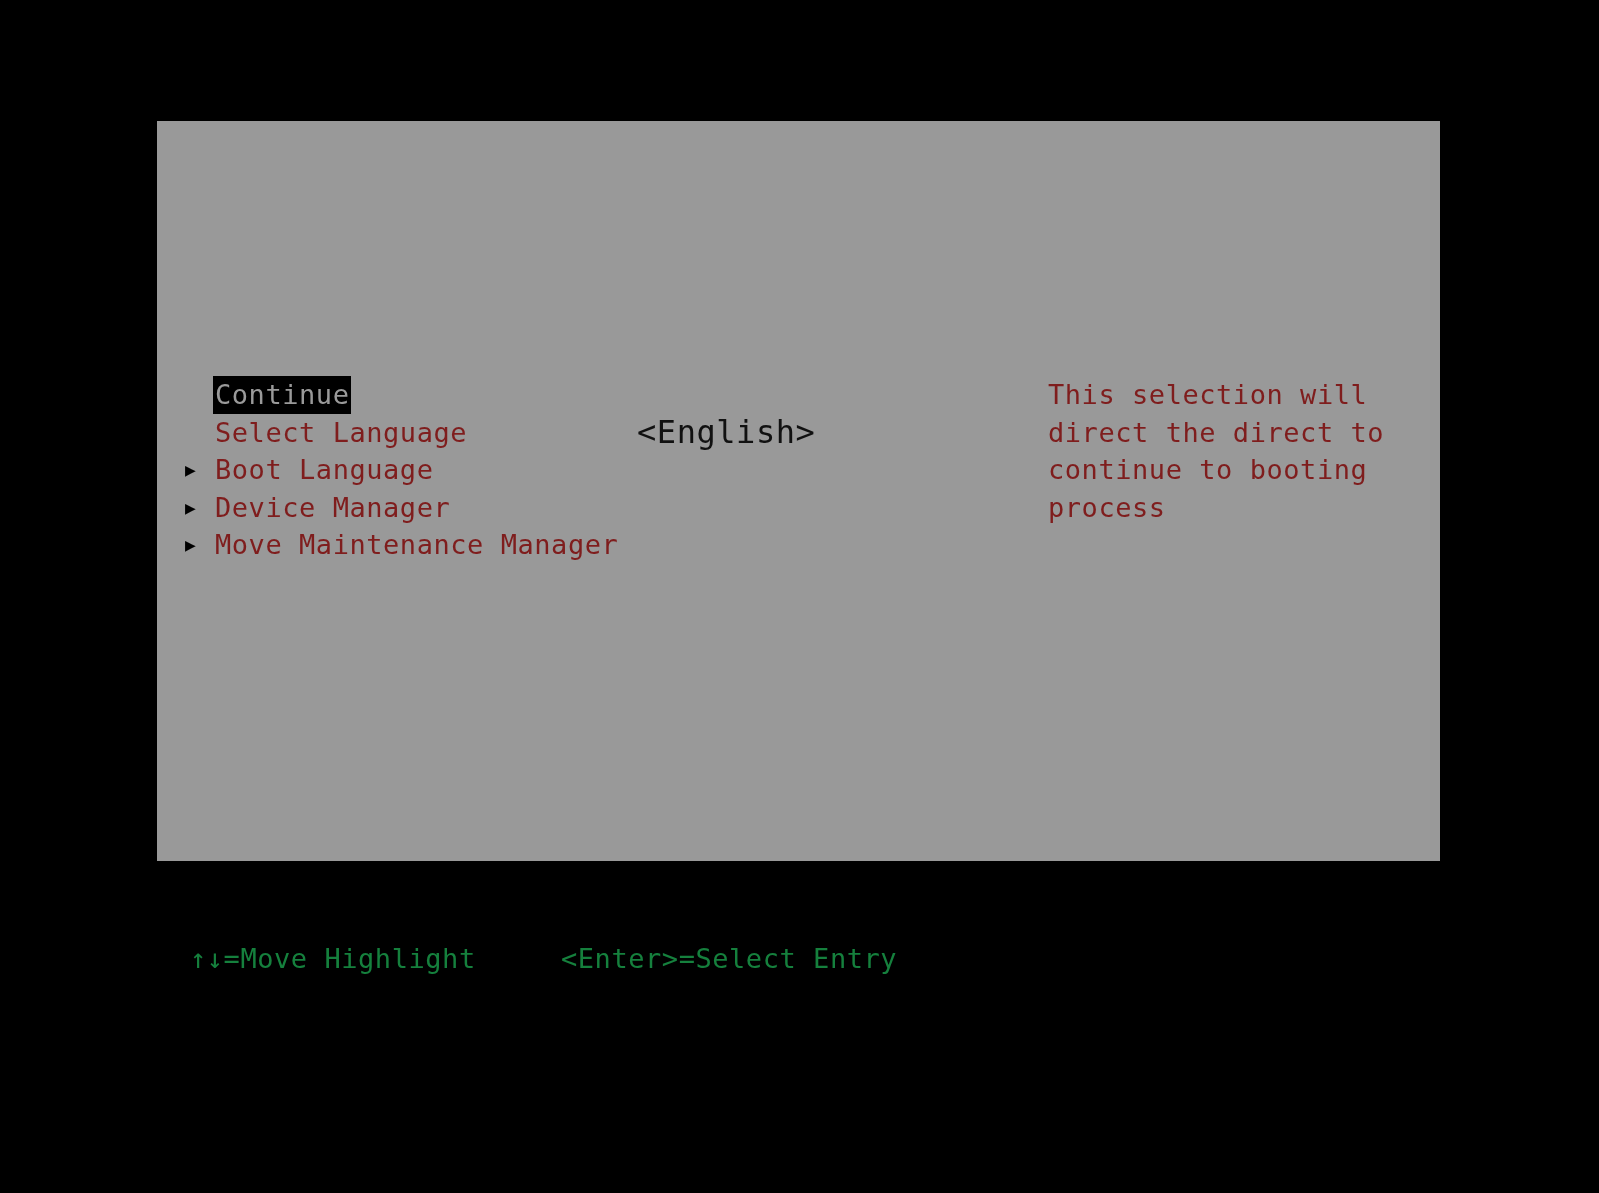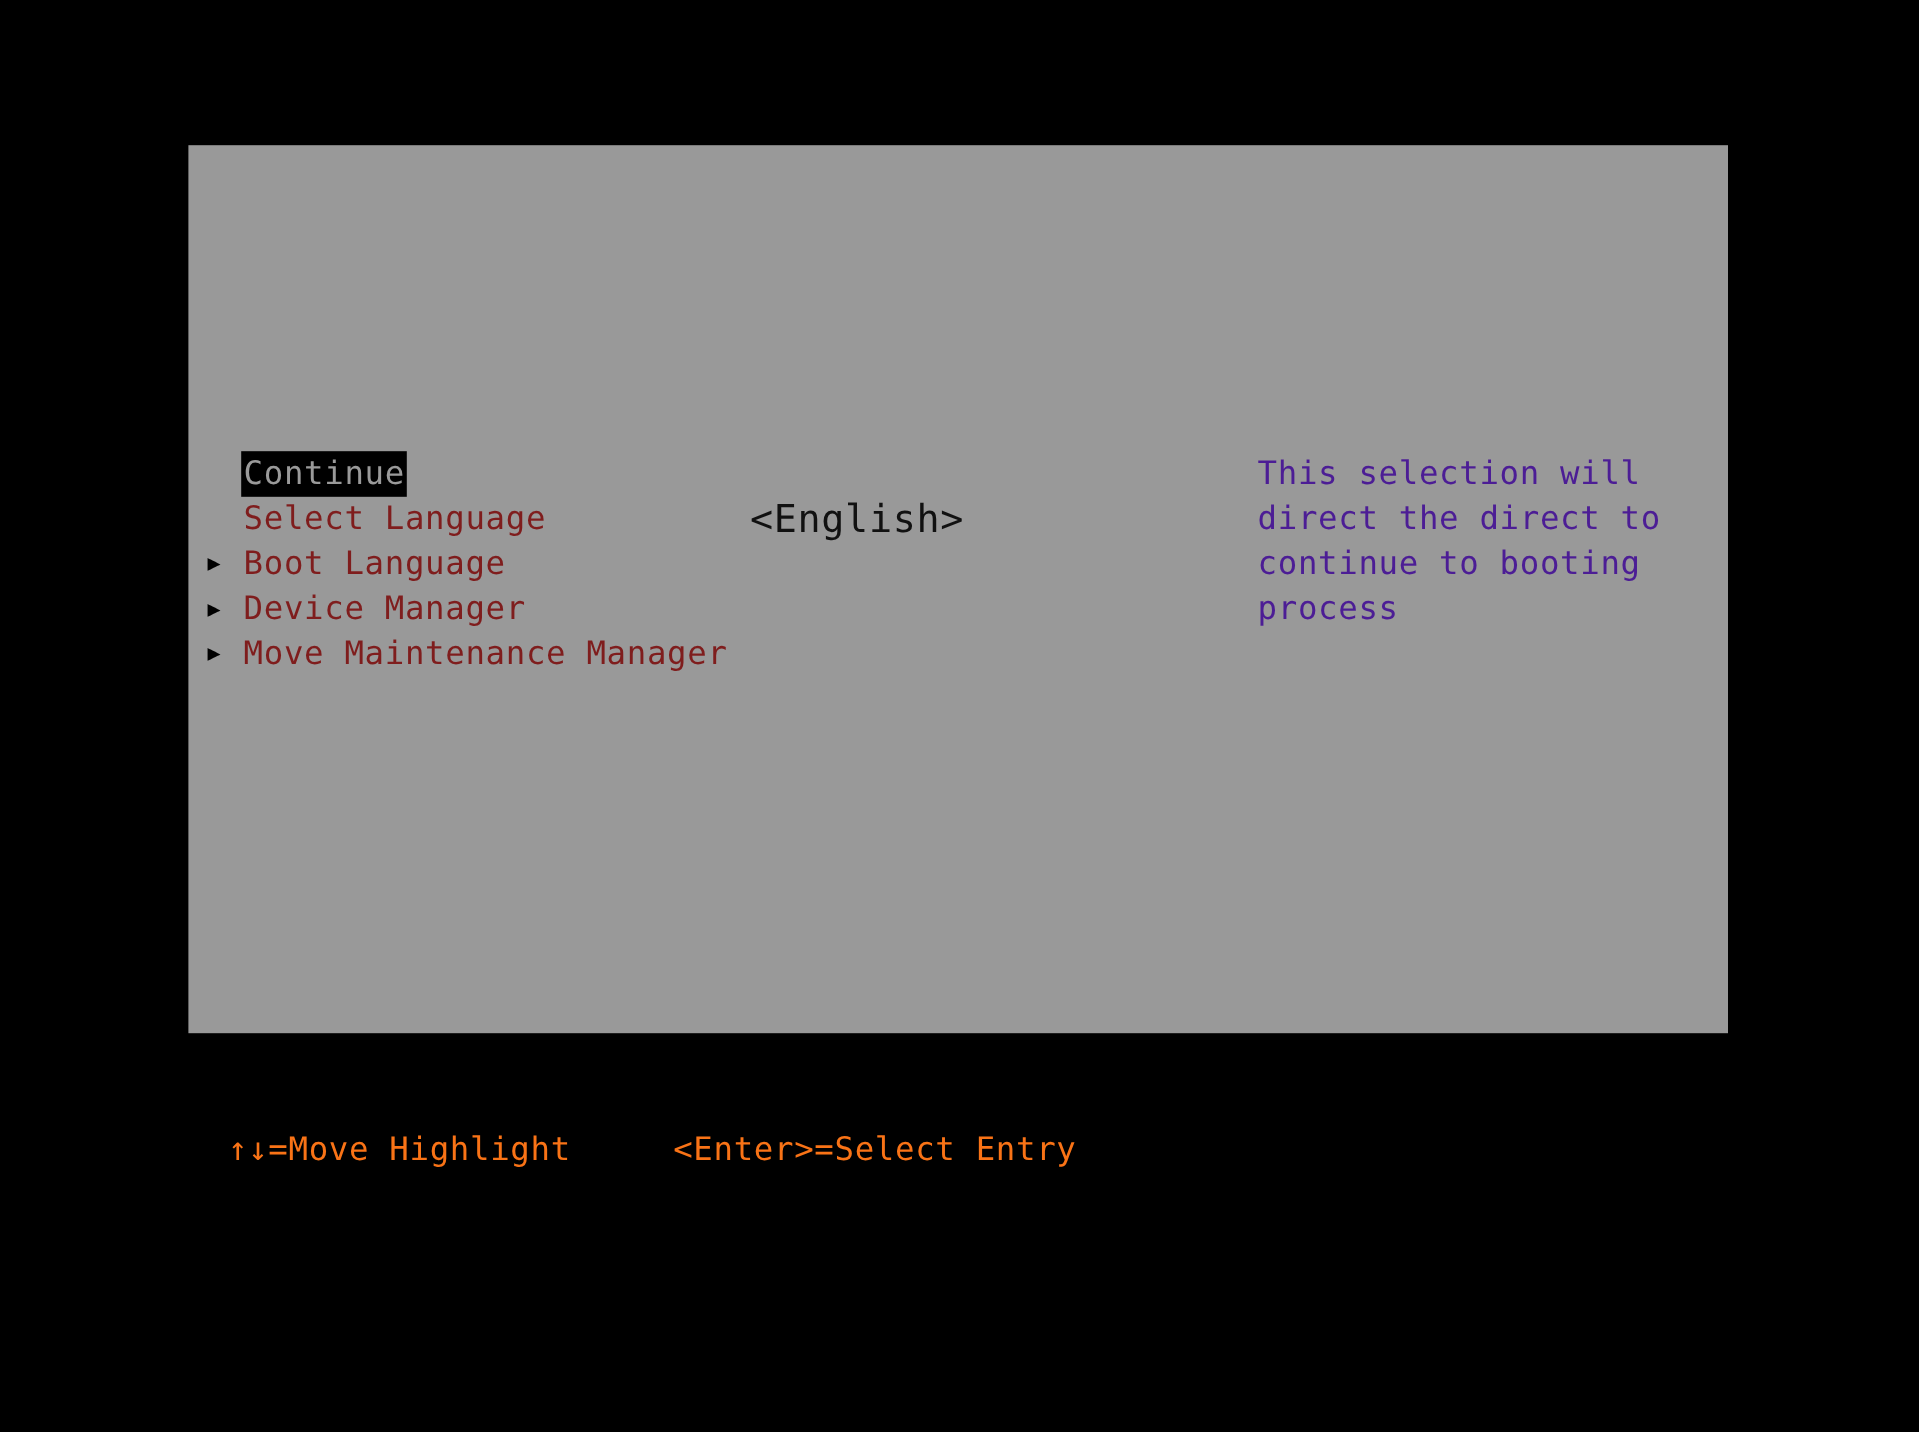--- a/index.html
+++ b/index.html
@@ -32,20 +32,21 @@
     left: 14px;   
     top: 255px;   
     width: 740px;
   }
 
   .menu-row {
     position: relative;
     height: 37.5px;
     line-height: 37.5px;
     white-space: nowrap;
+    margin-left: 12px;
   }
 
   .menu-arrow {
     position: absolute;
     left: 2px;
     top: 0;
     width: 22px;
     height: 37.5px;
     line-height: 37.5px;
     color: #000000;
@@ -87,41 +88,41 @@
   
   #help-pane {
     position: absolute;
     left: 891px;                
     top: 255px;                 
     width: 330px;
   }
   .help-line {
     height: 37.5px;
     line-height: 37.5px;
-    color: #4c1d95;
+    color: #7f1d1d;
     font-size: 27px;
     letter-spacing: 0.55px;
     white-space: nowrap;
   }
 
   
   #status-bar {
     position: absolute;
     left: 0;
     top: 938px;
     width: 1599px;
     height: 42px;
     background: #000000;
   }
   .status-item {
     position: absolute;
     top: 0;
     height: 42px;
     line-height: 42px;
-    color: #f97316;
+    color: #15803d;
     font-size: 27px;
     letter-spacing: 0.55px;
     white-space: nowrap;
   }
   #status-move { left: 190px; }
   #status-select { left: 561px; }
 </style>
 </head>
 <body>
 

